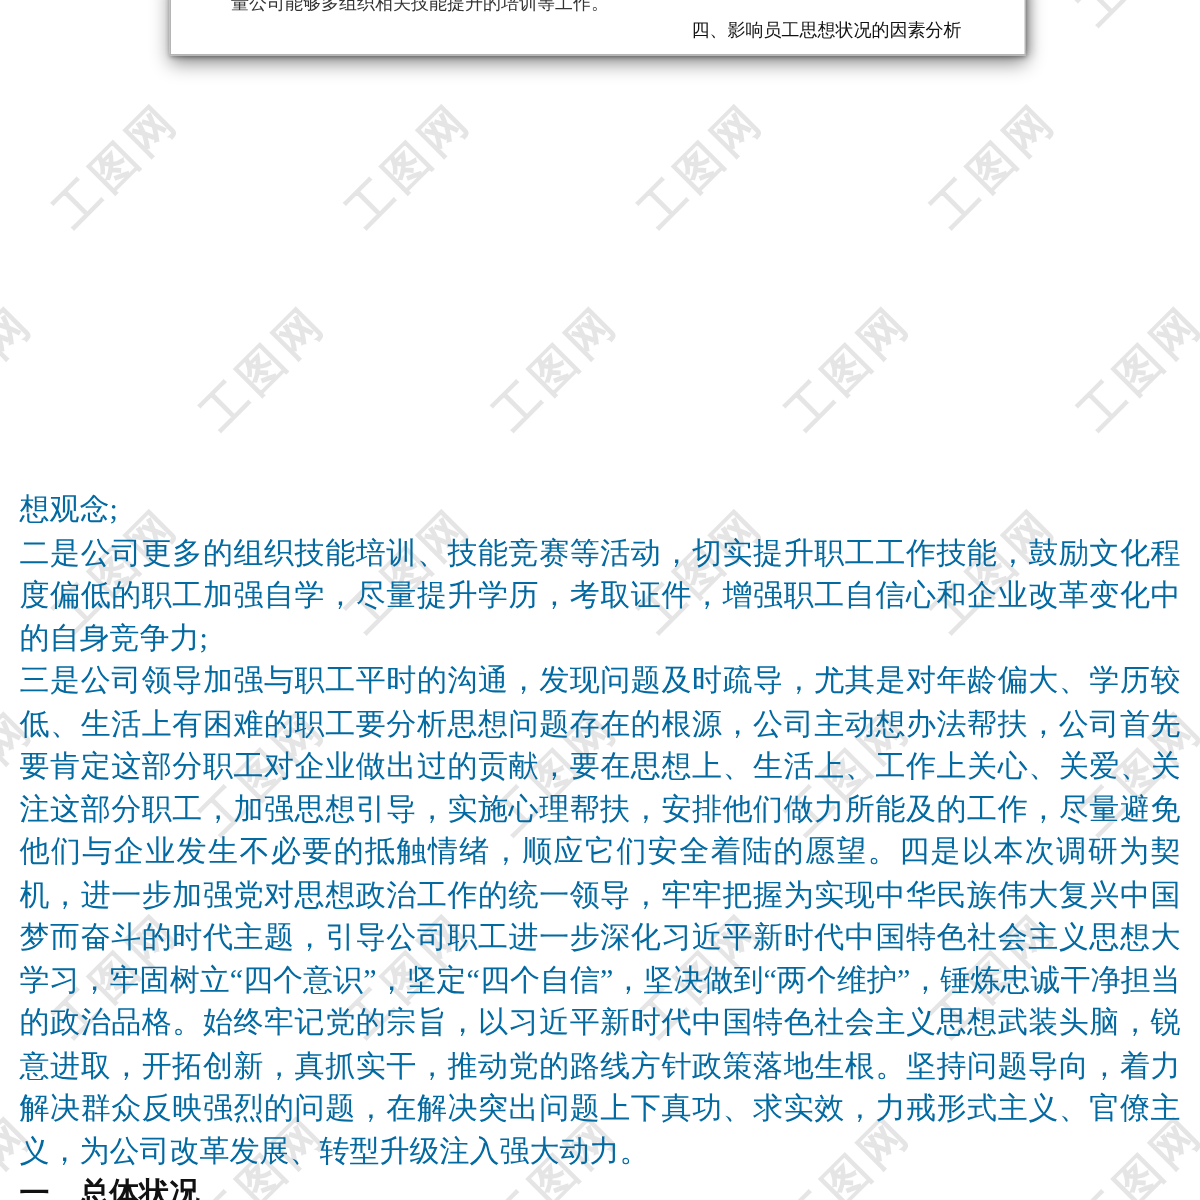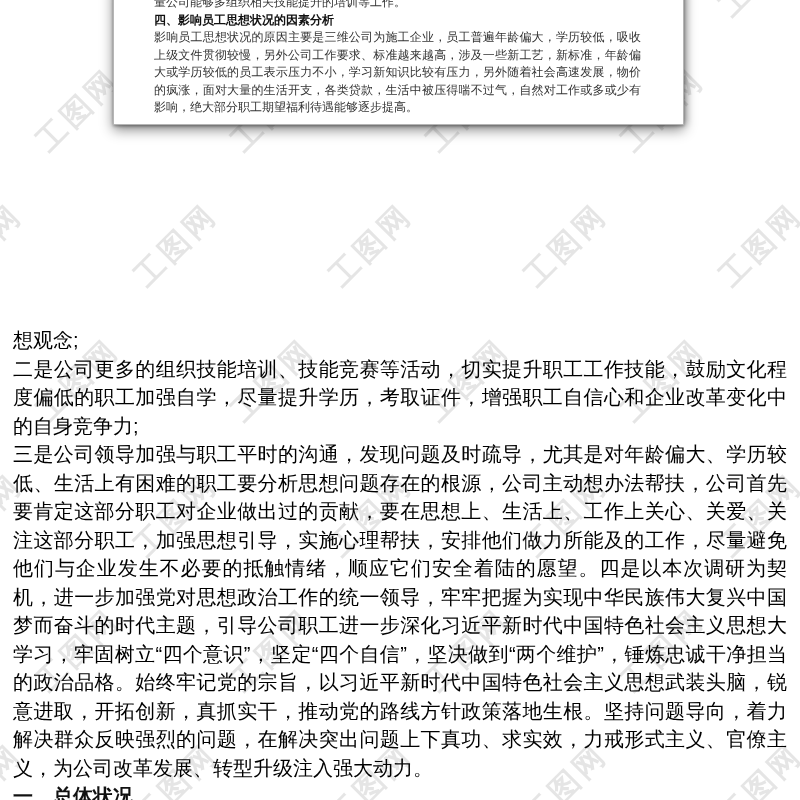--- a/index.html
+++ b/index.html
@@ -26,32 +26,33 @@
     background:#ffffff;
     border:1px solid #b5b5b5;border-top:none;
     padding:10px 42px 7px 40px;
     box-shadow:0 5px 12px rgba(0,0,0,0.45),0 1px 3px rgba(0,0,0,0.35),3px 0 6px rgba(0,0,0,0.18);
   }
   .doc-page p{
     margin:0;
     font-size:12px;line-height:17.5px;color:#333333;
   }
   .doc-page p.just{text-align:justify;text-justify:inter-ideograph;}
-  .doc-page p.bold{font-weight:bold;color:#111111;}
+  .doc-page p.bold{font-weight:normal;color:#111111;text-align:right;}
   
   .article{
     position:absolute;left:0;top:326px;width:800px;z-index:1;
     box-sizing:border-box;
     padding:0 13px;
   }
   .article p{
     margin:0;
     font-size:20px;line-height:28.5px;
     text-align:justify;text-justify:inter-ideograph;
-    color:#000000;
+    color:#0369a1;
+    font-family:Liberation Serif, serif;
   }
   .article h3{
     margin:0;
     font-size:20px;line-height:28.5px;font-weight:bold;color:#111111;
   }
 </style>
 </head>
 <body>
 
 <div class="wm-layer">
@@ -85,21 +86,20 @@
     <span class="wm" style="left: -70px; top: 765px;">工图网</span>
     <span class="wm" style="left: 125px; top: 765px;">工图网</span>
     <span class="wm" style="left: 320px; top: 765px;">工图网</span>
     <span class="wm" style="left: 515px; top: 765px;">工图网</span>
     <span class="wm" style="left: 710px; top: 765px;">工图网</span>
   </div>
 
 <div class="doc-page">
   <p class="just">量公司能够多组织相关技能提升的培训等工作。</p>
   <p class="bold">四、影响员工思想状况的因素分析</p>
-  <p class="just">影响员工思想状况的原因主要是三维公司为施工企业，员工普遍年龄偏大，学历较低，吸收上级文件贯彻较慢，另外公司工作要求、标准越来越高，涉及一些新工艺，新标准，年龄偏大或学历较低的员工表示压力不小，学习新知识比较有压力，另外随着社会高速发展，物价的疯涨，面对大量的生活开支，各类贷款，生活中被压得喘不过气，自然对工作或多或少有影响，绝大部分职工期望福利待遇能够逐步提高。</p>
 </div>
 
 <div class="article">
   <p>想观念;</p>
   <p>二是公司更多的组织技能培训、技能竞赛等活动，切实提升职工工作技能，鼓励文化程度偏低的职工加强自学，尽量提升学历，考取证件，增强职工自信心和企业改革变化中的自身竞争力;</p>
   <p>三是公司领导加强与职工平时的沟通，发现问题及时疏导，尤其是对年龄偏大、学历较低、生活上有困难的职工要分析思想问题存在的根源，公司主动想办法帮扶，公司首先要肯定这部分职工对企业做出过的贡献，要在思想上、生活上、工作上关心、关爱、关注这部分职工，加强思想引导，实施心理帮扶，安排他们做力所能及的工作，尽量避免他们与企业发生不必要的抵触情绪，顺应它们安全着陆的愿望。四是以本次调研为契机，进一步加强党对思想政治工作的统一领导，牢牢把握为实现中华民族伟大复兴中国梦而奋斗的时代主题，引导公司职工进一步深化习近平新时代中国特色社会主义思想大学习，牢固树立“四个意识”，坚定“四个自信”，坚决做到“两个维护”，锤炼忠诚干净担当的政治品格。始终牢记党的宗旨，以习近平新时代中国特色社会主义思想武装头脑，锐意进取，开拓创新，真抓实干，推动党的路线方针政策落地生根。坚持问题导向，着力解决群众反映强烈的问题，在解决突出问题上下真功、求实效，力戒形式主义、官僚主义，为公司改革发展、转型升级注入强大动力。</p>
   <h3>一、总体状况</h3>
 
 </div>
 

